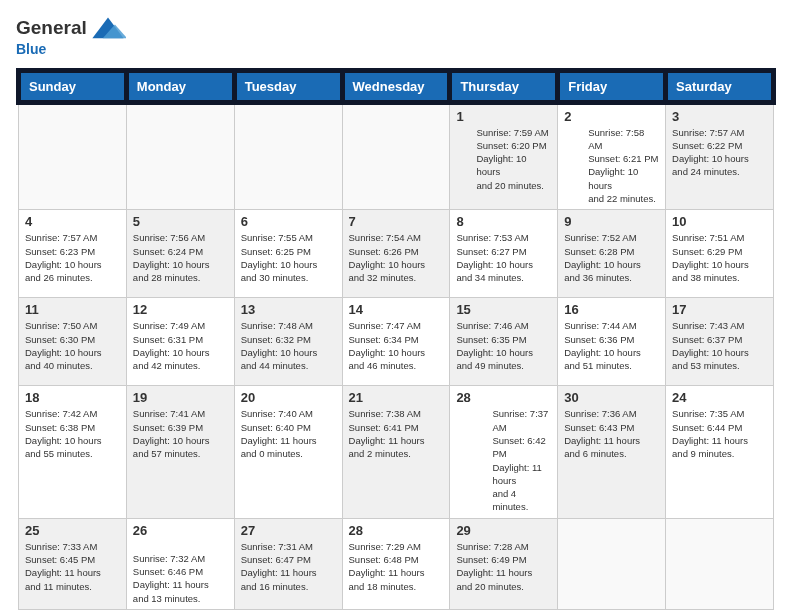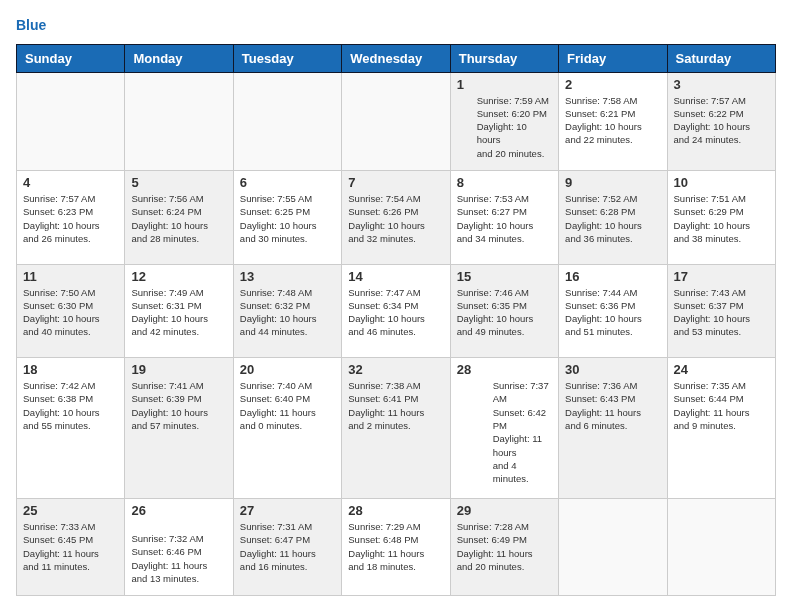--- a/index.html
+++ b/index.html
@@ -46,21 +46,21 @@
       border-collapse: collapse;
       width: 100%;
       table-layout: fixed;
     }
     .calendar thead th {
       background-color: #1a6bb5;
       color: #fff;
       text-align: left;
       padding: 6px 8px;
       font-size: 13px;
-      border: 1px solid #0f172a;
+      border: 5px solid #0f172a;
     }
     .calendar tbody td {
       border: 1px solid #ccc;
       vertical-align: top;
       padding: 4px 6px;
       font-size: 10px;
       color: #333;
       height: 88px;
       background: #fff;
     }
@@ -82,20 +82,27 @@
       color: #333;
     }
   </style>
 </head>
 <body>
 
 <div class="page">
   <div class="header">
     <div class="logo">
   <div style="line-height:1.1">
+    <div style="display:flex;align-items:center;">
+      <span style="font-size:19px;font-weight:bold;color:#333;">General</span>
+      <svg width="36" height="26" viewBox="0 0 40 30" style="margin-left:3px;margin-top:-2px;">
+        <polygon points="2,28 20,4 38,28" fill="#1a6bb5"></polygon>
+        <polygon points="14,28 28,12 42,28" fill="#4e9cd4" opacity="0.85"></polygon>
+      </svg>
+    </div>
     <span style="font-size:14px;font-weight:bold;color:#1a6bb5;">Blue</span>
   </div>
 </div>
     <div class="title-block">
       <h1></h1>
       <h2></h2>
     </div>
   </div>
   <table class="calendar">
     <thead>
@@ -117,21 +124,21 @@
           <td class="empty"></td>
           <td class="shaded">
             <div class="day-number">1</div>
             <div class="day-info" style="white-space: pre-line; margin-left: 20px;">Sunrise: 7:59 AM
 Sunset: 6:20 PM
 Daylight: 10 hours
 and 20 minutes.</div>
           </td>
           <td>
             <div class="day-number">2</div>
-            <div class="day-info" style="white-space: pre-line;">Sunrise: 7:58 AM
+            <div class="day-info" style="white-space: pre-line; margin-left: 24px;">Sunrise: 7:58 AM
 Sunset: 6:21 PM
 Daylight: 10 hours
 and 22 minutes.</div>
           </td>
           <td class="shaded">
             <div class="day-number">3</div>
             <div class="day-info" style="white-space: pre-line;">Sunrise: 7:57 AM
 Sunset: 6:22 PM
 Daylight: 10 hours
 and 24 minutes.</div>
@@ -255,21 +262,21 @@
 and 57 minutes.</div>
           </td>
           <td>
             <div class="day-number">20</div>
             <div class="day-info" style="white-space: pre-line;">Sunrise: 7:40 AM
 Sunset: 6:40 PM
 Daylight: 11 hours
 and 0 minutes.</div>
           </td>
           <td class="shaded">
-            <div class="day-number">32</div>
+            <div class="day-number">21</div>
             <div class="day-info" style="white-space: pre-line;">Sunrise: 7:38 AM
 Sunset: 6:41 PM
 Daylight: 11 hours
 and 2 minutes.</div>
           </td>
           <td>
             <div class="day-number">28</div>
             <div class="day-info" style="white-space: pre-line; margin-left: 36px;">Sunrise: 7:37 AM
 Sunset: 6:42 PM
 Daylight: 11 hours

